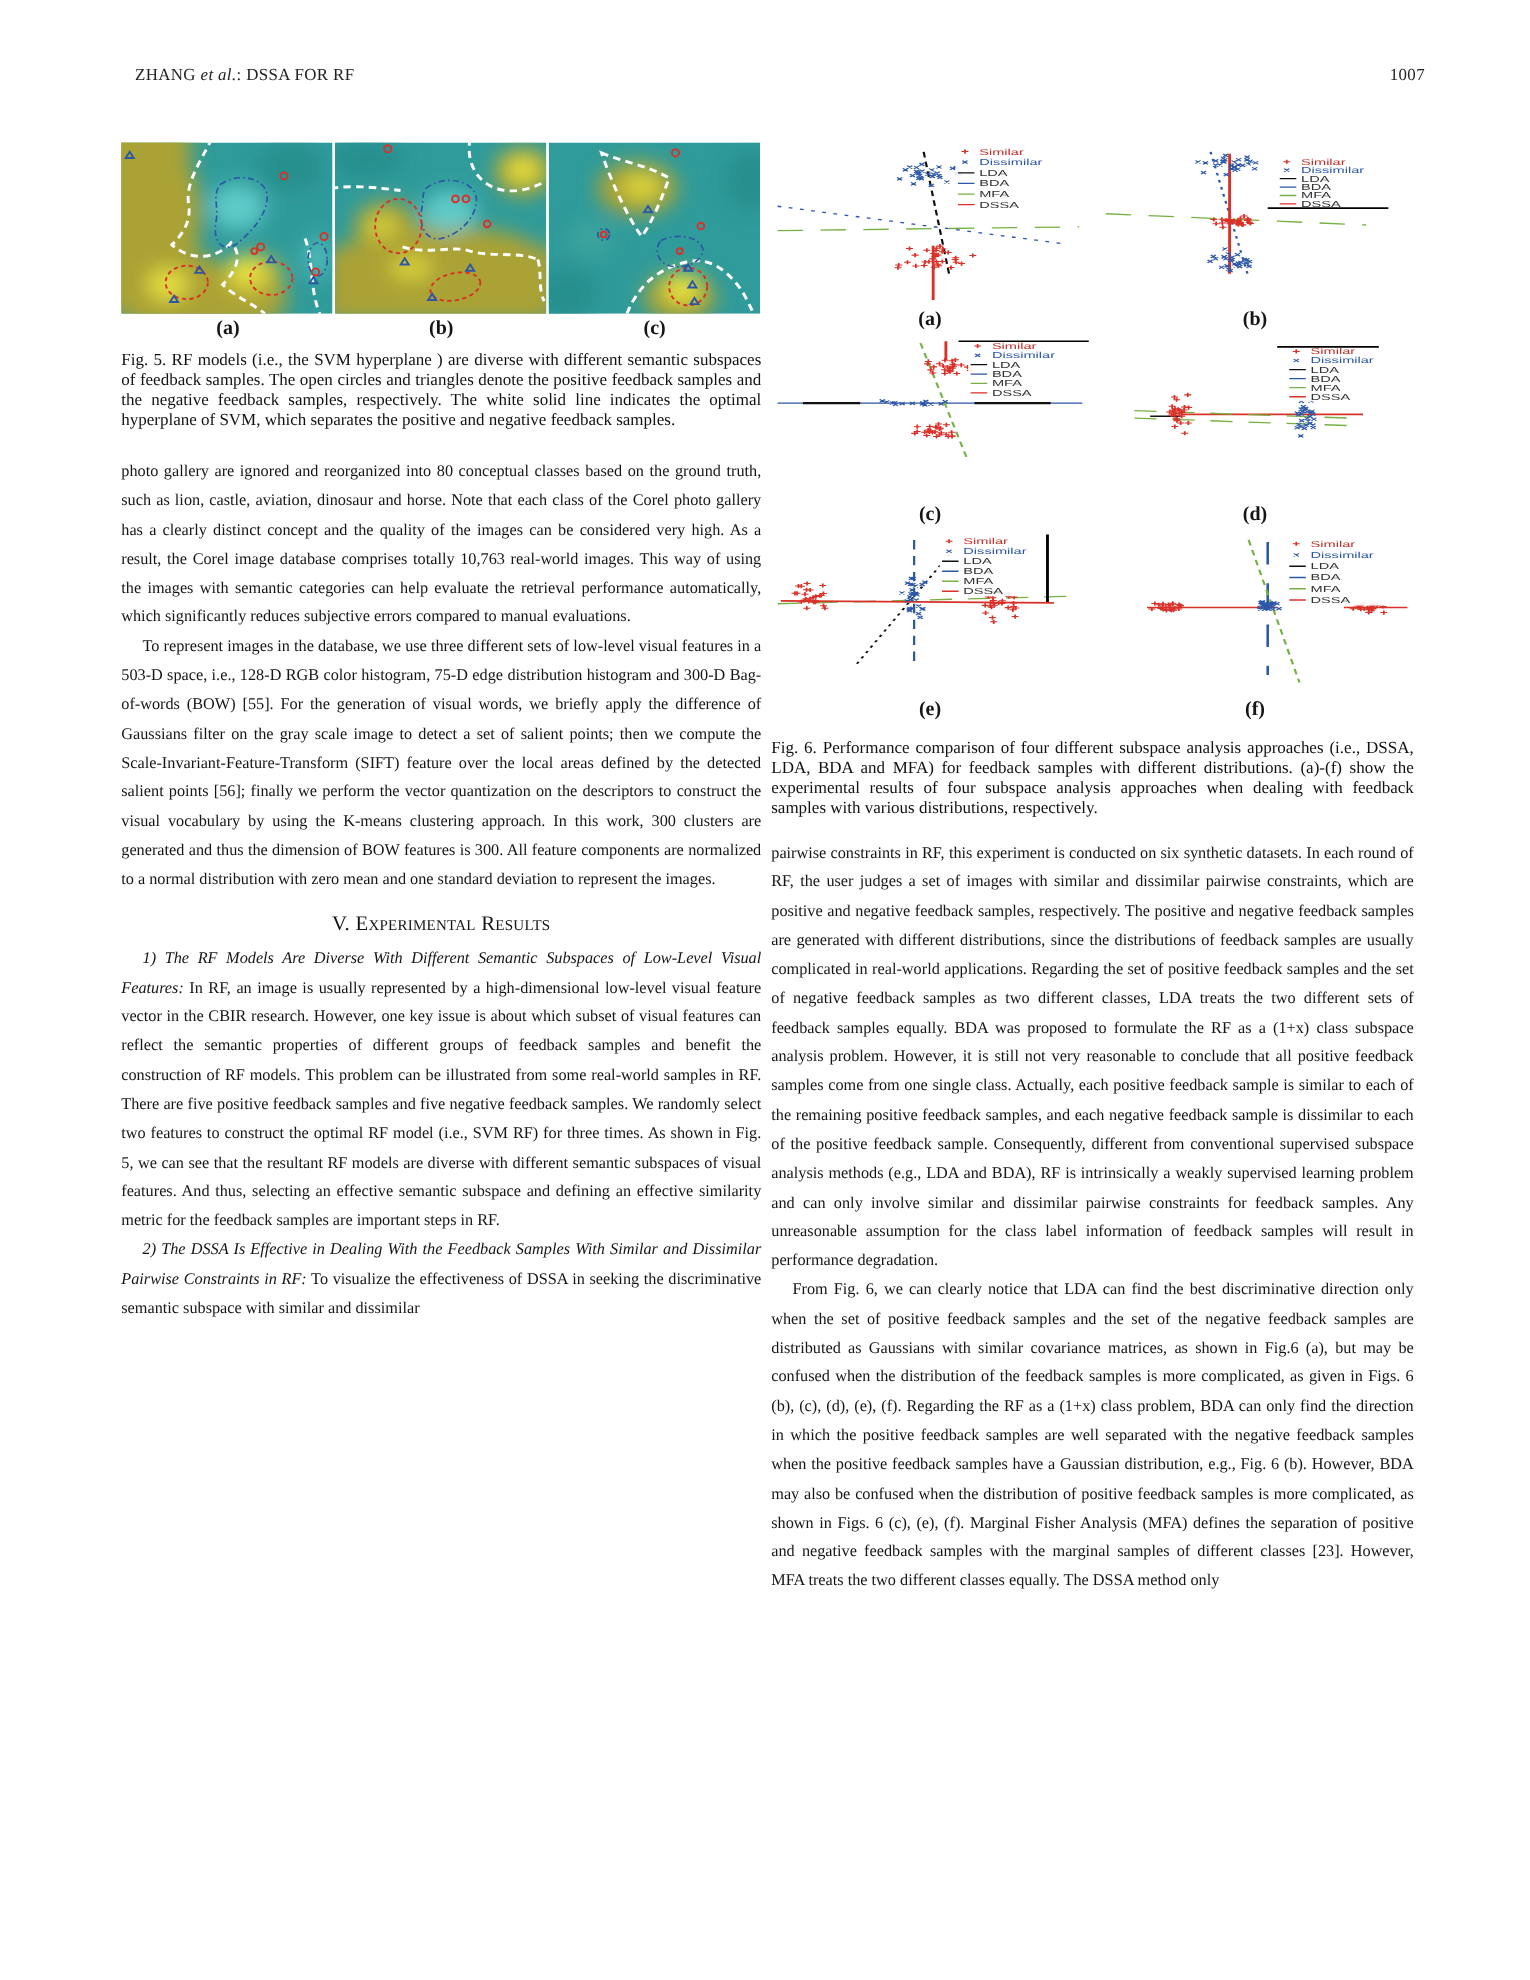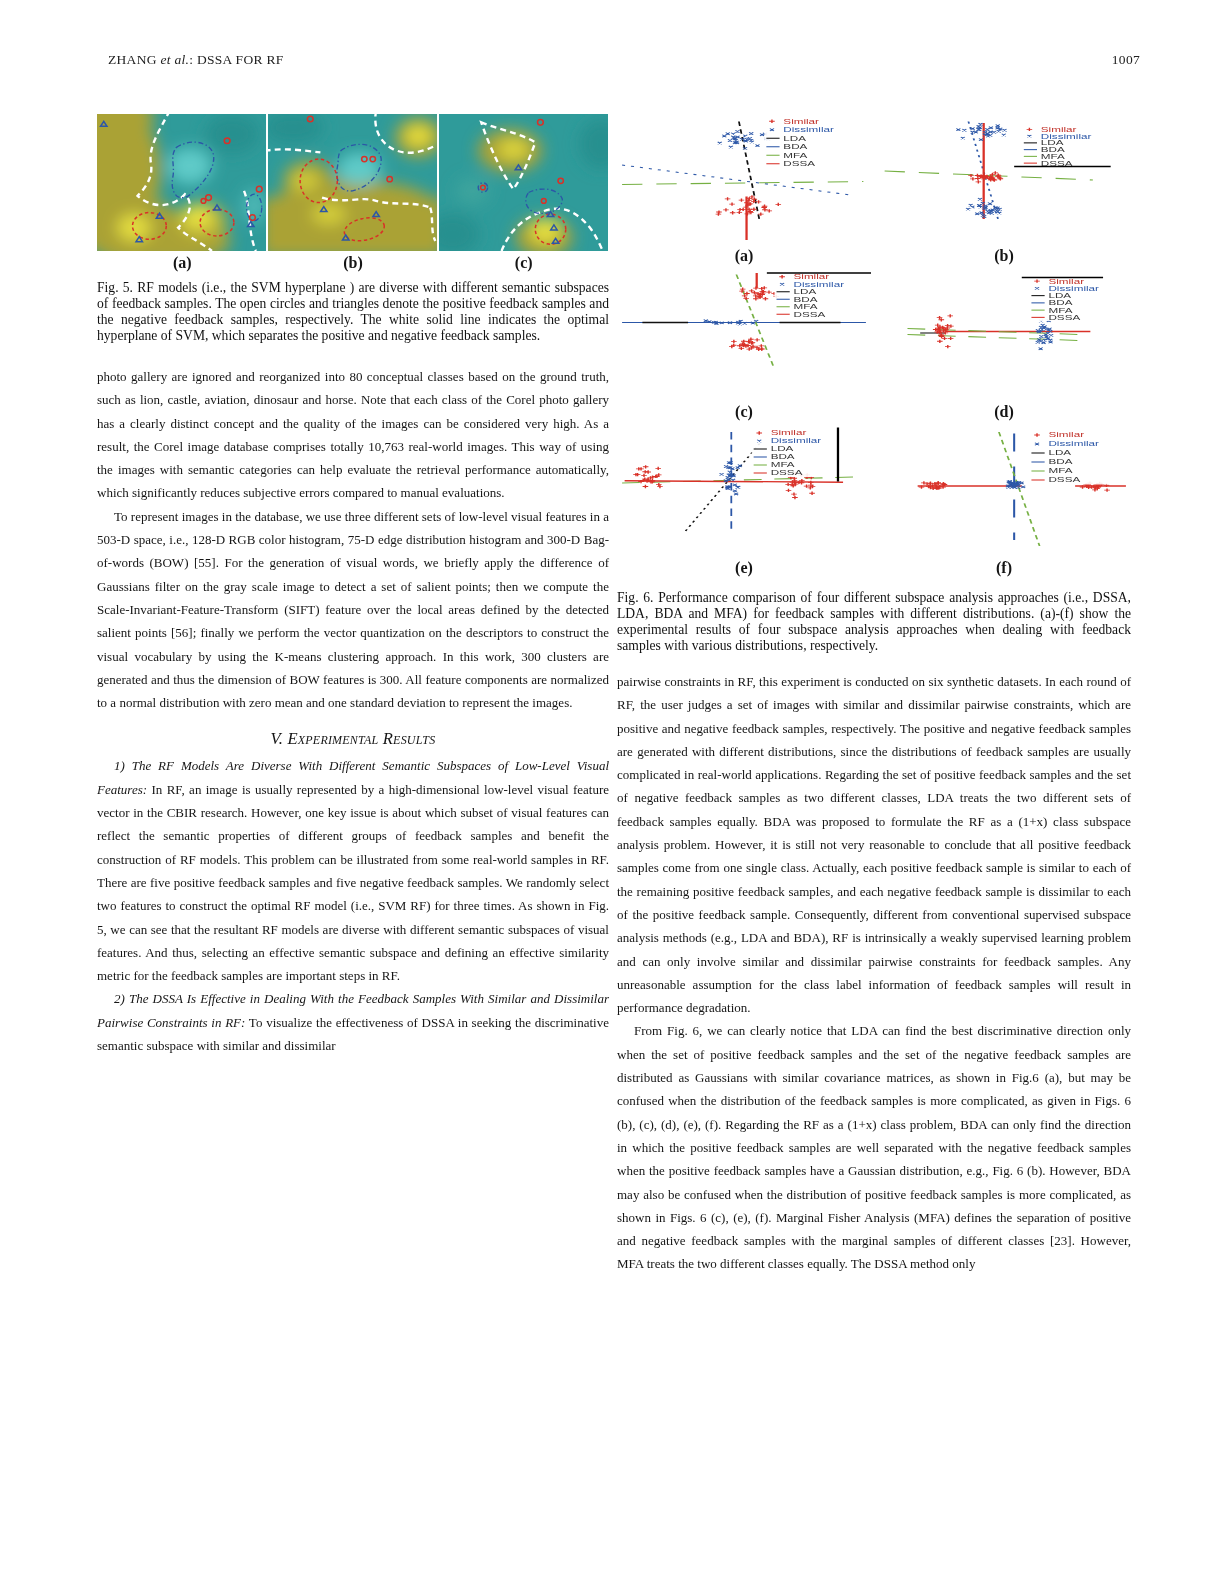--- a/index.html
+++ b/index.html
@@ -18,21 +18,21 @@
   .fig5-labels span{flex:1;text-align:center;font-weight:bold;font-size:16px;}
   .figcap{font-size:13.6px;line-height:16px;text-align:justify;color:#111;margin:8px 0 0 0;}
   .fig5-wrap{margin-bottom:21px;}
   .fig6-grid{display:grid;grid-template-columns:repeat(2,1fr);column-gap:6px;}
   .fig6-svg{width:100%;height:132px;display:block;}
   .fig6-label{text-align:center;font-weight:bold;font-size:16px;height:24px;line-height:20px;}
   .fig6-wrap{margin-bottom:16px;}
   .body{font-size:13px;line-height:23.3px;text-align:justify;margin:0;}
   .indent{text-indent:17px;}
   .sec{font-size:16.6px;font-weight:normal;font-variant:small-caps;text-align:center;
-       margin:15px 0 5px 0;letter-spacing:.2px;font-style:italic;}
+       margin:15px 0 5px 0;letter-spacing:.2px;}
   .subsec{font-size:16.2px;font-weight:normal;font-style:italic;margin:2px 0 3px 0;text-align:left;}
   .lead-it{font-style:italic;}
 </style>
 </head>
 <body>
 
 <svg width="0" height="0" style="position:absolute" aria-hidden="true">
   <defs>
       <filter id="f5blur" x="-40%" y="-40%" width="180%" height="180%">
         <feGaussianBlur stdDeviation="4.5"></feGaussianBlur>

